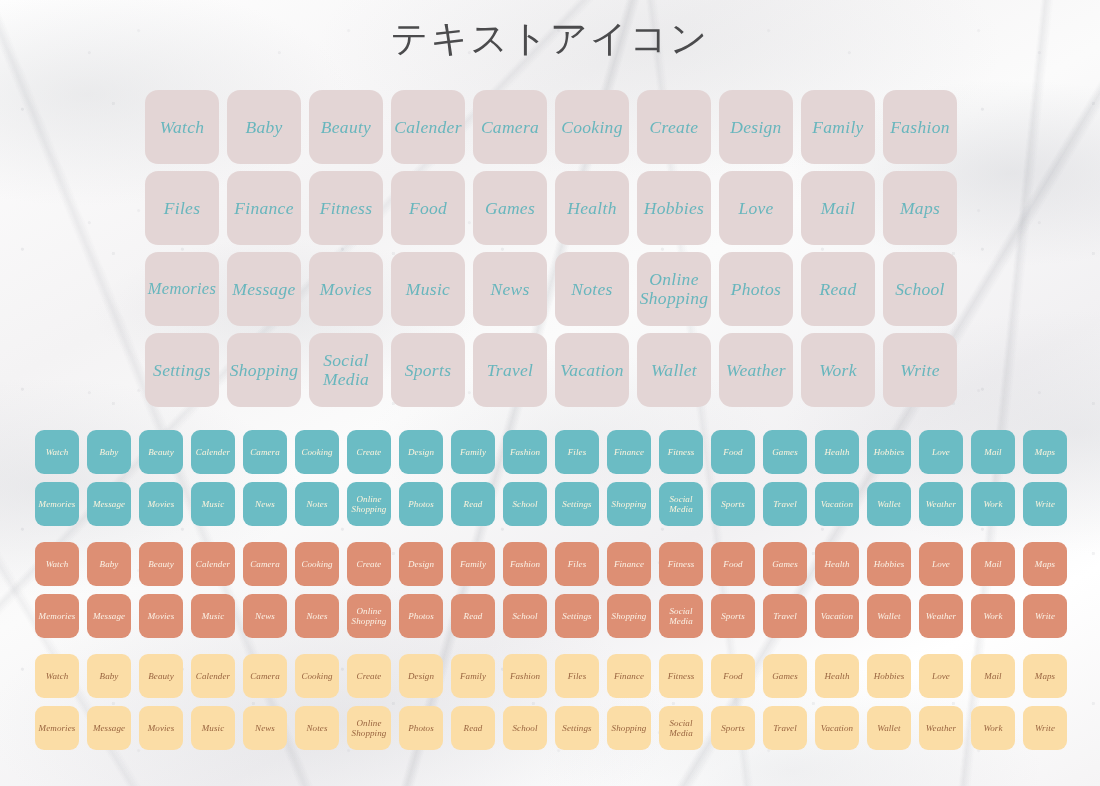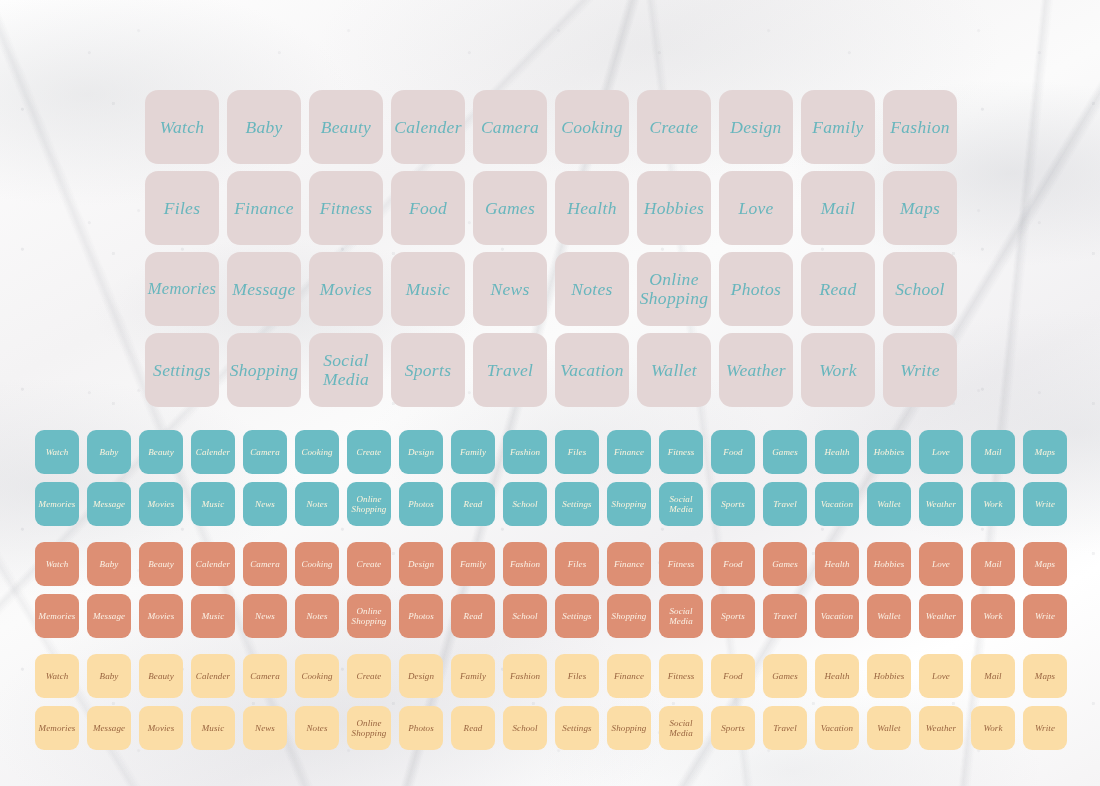--- a/index.html
+++ b/index.html
@@ -121,20 +121,21 @@
   #block-terra { top: 542px; }
   #block-cream { top: 654px; }
 </style>
 </head>
 <body>
 
 <div id="marble"></div>
 
 <div id="page">
 
+  <div class="page-title">テキストアイコン</div>
 
   <div class="big-grid" id="grid-pink">
       <div class="tile-big" style="background: rgb(227, 213, 213); color: rgb(104, 182, 189);">Watch</div>
       <div class="tile-big" style="background: rgb(227, 213, 213); color: rgb(104, 182, 189);">Baby</div>
       <div class="tile-big" style="background: rgb(227, 213, 213); color: rgb(104, 182, 189);">Beauty</div>
       <div class="tile-big" style="background: rgb(227, 213, 213); color: rgb(104, 182, 189);">Calender</div>
       <div class="tile-big" style="background: rgb(227, 213, 213); color: rgb(104, 182, 189);">Camera</div>
       <div class="tile-big" style="background: rgb(227, 213, 213); color: rgb(104, 182, 189);">Cooking</div>
       <div class="tile-big" style="background: rgb(227, 213, 213); color: rgb(104, 182, 189);">Create</div>
       <div class="tile-big" style="background: rgb(227, 213, 213); color: rgb(104, 182, 189);">Design</div>

